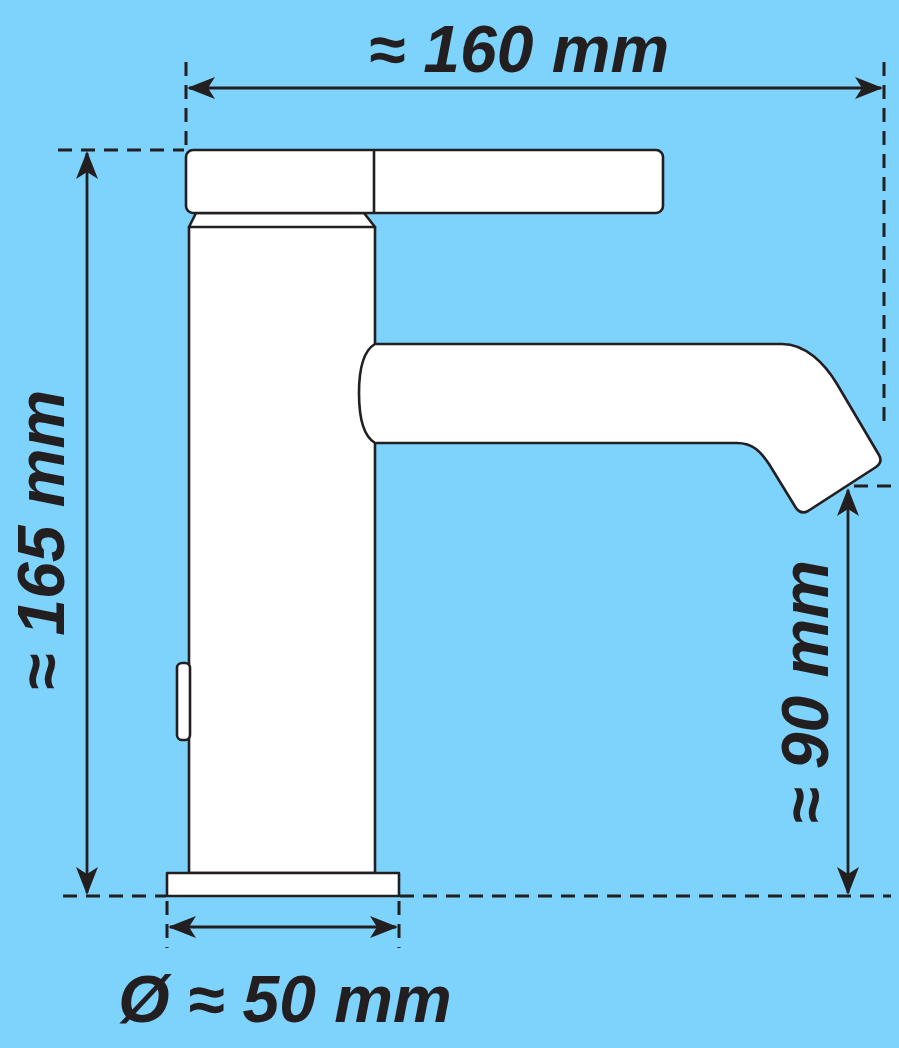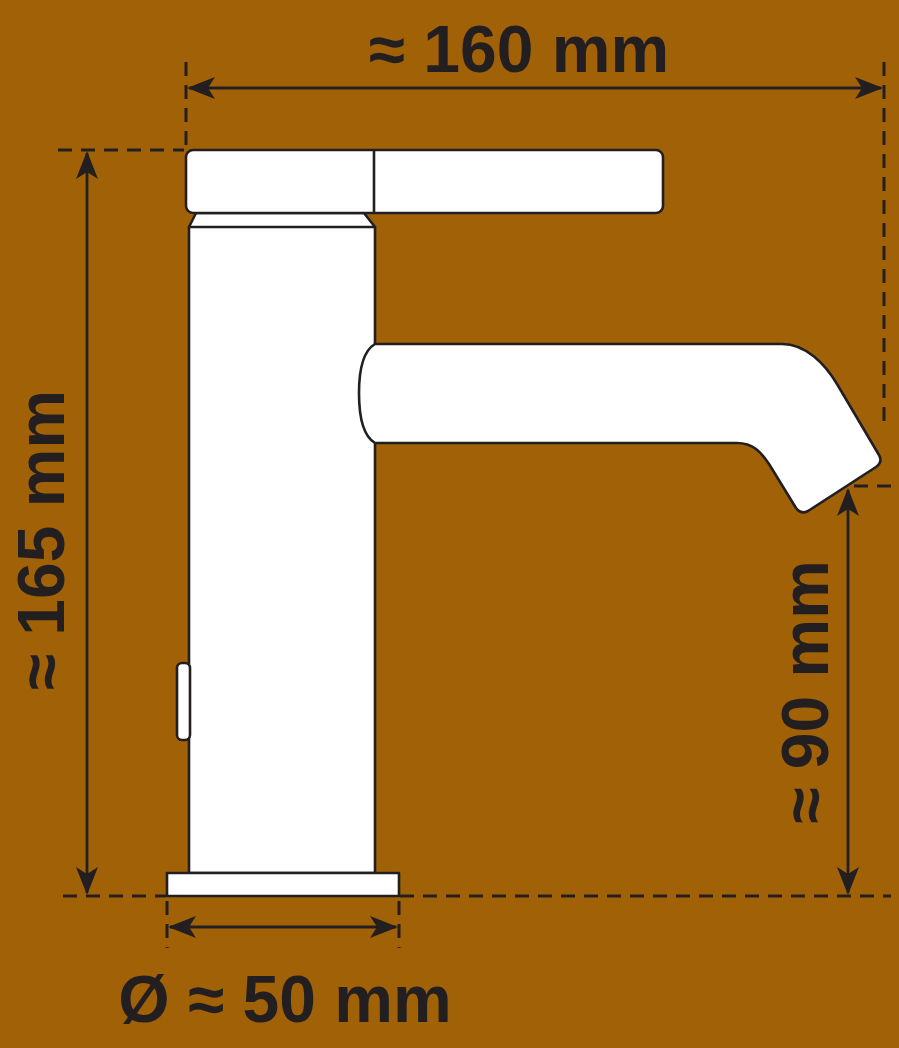--- a/index.html
+++ b/index.html
@@ -4,23 +4,24 @@
 <style>
   html, body {
     margin: 0;
     padding: 0;
     background: #ffffff;
   }
   .canvas {
     position: relative;
     width: 899px;
     height: 1048px;
-    background: #a16207;
+    background: #7dd3fc;
     overflow: hidden;
     font-family: "Liberation Sans", sans-serif;
+    font-style: italic;
   }
   svg text {
     font-family: "Liberation Sans", "DejaVu Sans", sans-serif;
     font-weight: bold;
     font-size: 66px;
     fill: #231f20;
   }
   .outline {
     fill: #ffffff;
     stroke: #231f20;

